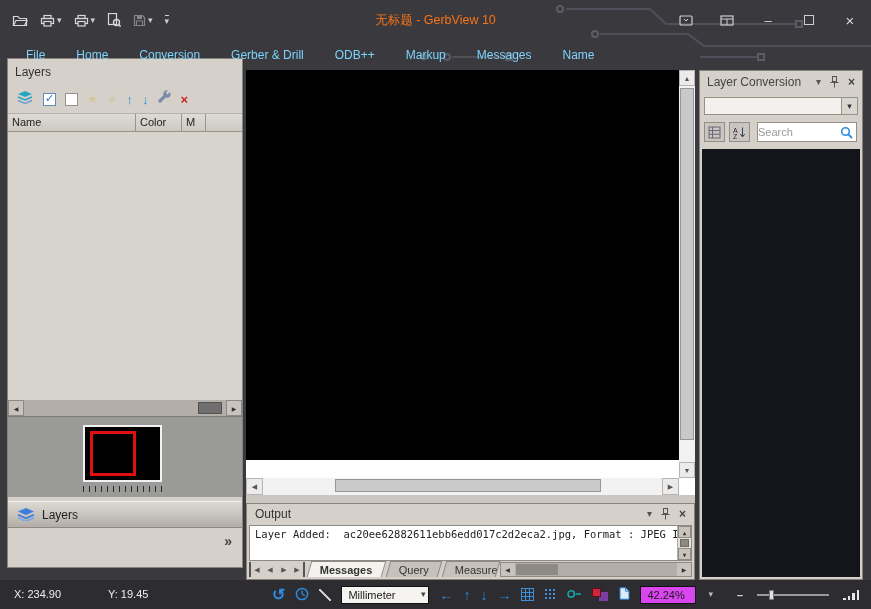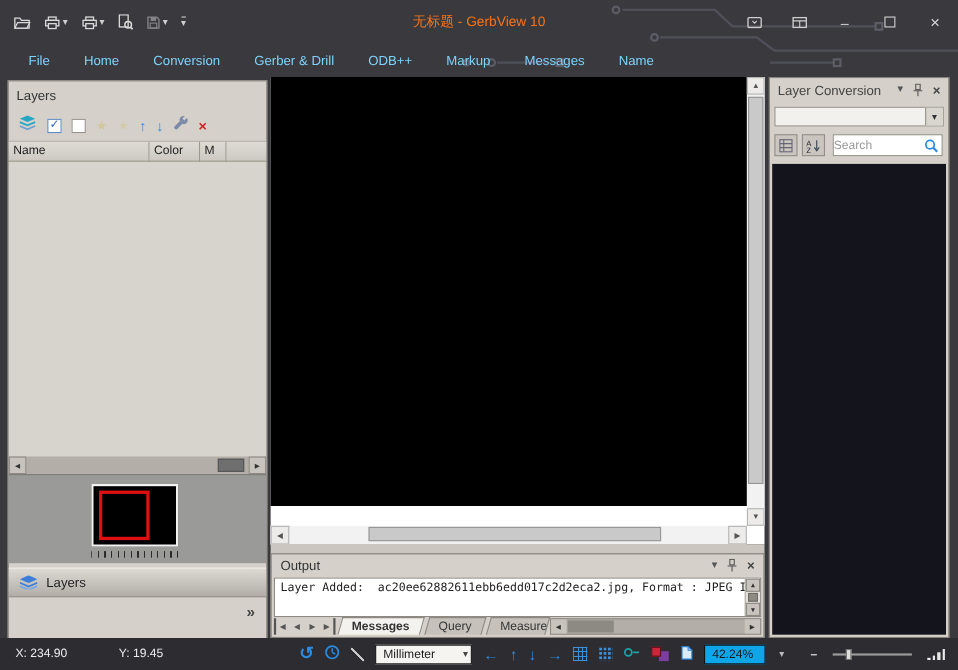--- a/index.html
+++ b/index.html
@@ -20,21 +20,21 @@
 
 .menubar{position:absolute;left:0;top:40px;width:871px;height:30px;display:flex;align-items:center;padding-left:26px;gap:31px;z-index:2}
 .menu-item{color:#7dd3fc;font-size:12px;white-space:nowrap}
 
 
 .hdr-spacer{flex:1}
 .hdr-ico{color:#555;font-size:10px;line-height:1;display:inline-flex;align-items:center;margin-left:9px}
 .hdr-x{color:#444;font-size:12px;font-weight:bold;line-height:1;margin-left:9px}
 
 
-.left-panel{position:absolute;left:7px;top:73px;width:236px;height:510px;background:#d5d1ca;border:1px solid #86827c}
+.left-panel{position:absolute;left:7px;top:58px;width:236px;height:510px;background:#d5d1ca;border:1px solid #86827c}
 .lp-header{height:26px;display:flex;align-items:center;padding-left:7px;font-size:12px;color:#333}
 .lp-toolbar{height:28px;display:flex;align-items:center;gap:9px;padding-left:9px}
 .cb{width:13px;height:13px;background:#fff;border:1px solid #5f8cc0;display:flex;align-items:center;justify-content:center}
 .cb.plain{border:1px solid #96928b}
 .cb i{font-style:normal;color:#2d6fc0;font-size:11px;line-height:1;position:relative;top:-1px}
 .star{color:#cfc080;opacity:.6;font-size:12px;line-height:1}
 .blue-arr{color:#2d8ce0;font-weight:bold;font-size:13px;line-height:1}
 .red-x{color:#cc2020;font-weight:bold;font-size:13px;line-height:1}
 .lp-thead{display:flex;height:19px;border-top:1px solid #b5b1aa}
 .col{font-size:11px;color:#222;padding:2px 4px;border-right:1px solid #989489;border-bottom:1px solid #989489;background:linear-gradient(#dedbd5,#cdc9c2);overflow:hidden}
@@ -100,21 +100,21 @@
 
 
 .statusbar{position:absolute;left:0;top:580px;width:871px;height:29px;background:#2c2c31;font-size:11px;color:#eee}
 .coord-x{position:absolute;left:14px;top:8px}
 .coord-y{position:absolute;left:108px;top:8px}
 .sb-center{position:absolute;left:272px;top:0;height:29px;display:flex;align-items:center;gap:10px}
 .sb-right{position:absolute;right:12px;top:0;height:29px;display:flex;align-items:center;gap:14px}
 .ic-undo{color:#2d8ce0;font-size:16px;font-weight:bold;line-height:1}
 .diag{width:12px;height:12px;background:linear-gradient(45deg,transparent 44%,#c8c8c8 44% 56%,transparent 56%)}
 .unit-box{height:18px;width:88px;background:#f5f4f1;color:#1a1a1a;display:flex;align-items:center;justify-content:space-between;padding:0 3px 0 6px;border:1px solid #111}
-.zoom-box{height:18px;width:56px;background:#0ea5e9;color:#1a1a1a;display:flex;align-items:center;padding:0 6px;border:1px solid #111}
+.zoom-box{height:18px;width:56px;background:#d946ef;color:#1a1a1a;display:flex;align-items:center;padding:0 6px;border:1px solid #111}
 .box-caret{color:#444;font-size:9px;line-height:1}
 .dk-caret{color:#bbb;font-size:9px;line-height:1;margin-left:2px}
 .st-arrow{color:#2d8ce0;font-weight:bold;font-size:14px;line-height:1}
 .grid-ic{width:13px;height:13px;background:repeating-linear-gradient(90deg,#3c8fd8 0 1px,transparent 1px 4px),repeating-linear-gradient(0deg,#3c8fd8 0 1px,transparent 1px 4px)}
 .snap-ic{width:13px;height:13px;background:radial-gradient(circle,#3c8fd8 1.2px,transparent 1.4px);background-size:4px 4px}
 .sq-pair{position:relative;width:17px;height:14px}
 .sq{position:absolute;width:9px;height:9px}
 .sq.b{left:7px;top:4px;background:#7a3fa0}
 .sq.a{left:0;top:0;background:#d0243c;border:1px solid #5c0f18}
 .dash{color:#ddd;font-weight:bold}

